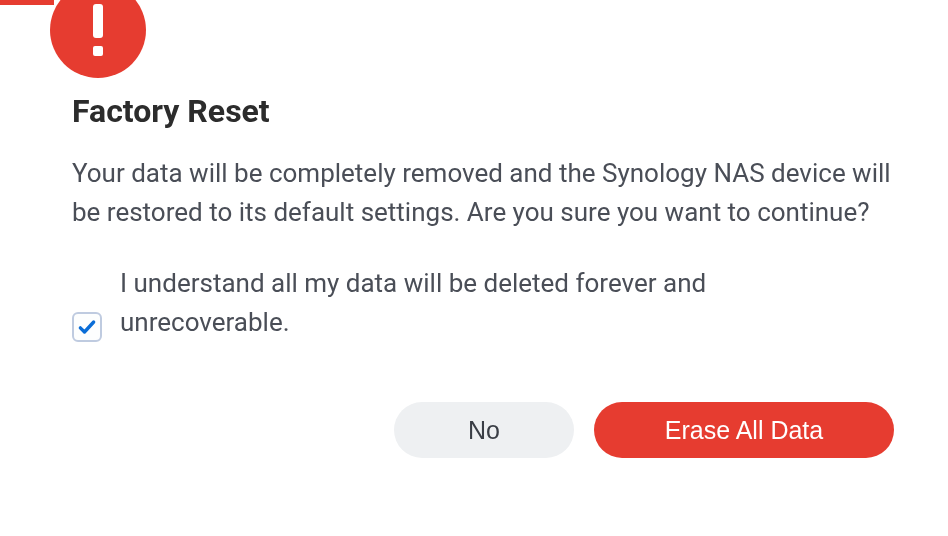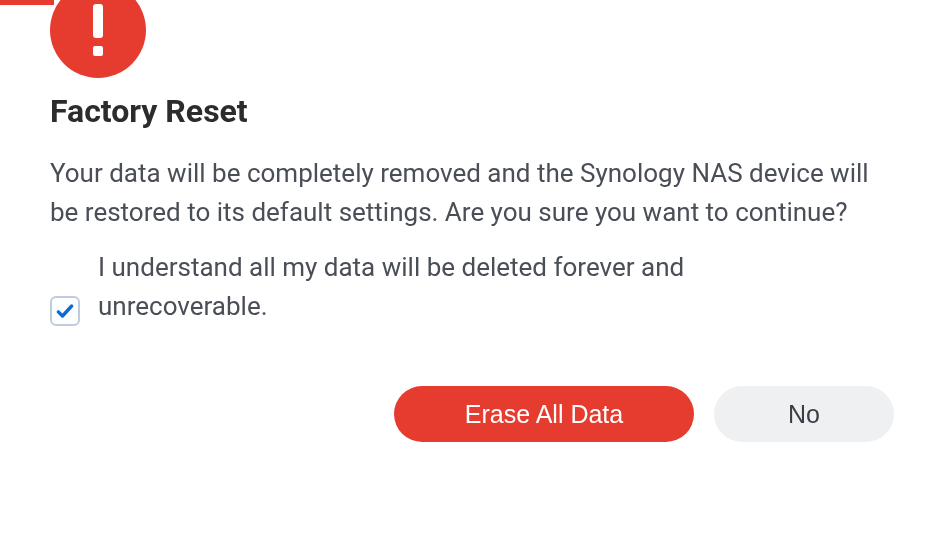--- a/index.html
+++ b/index.html
@@ -17,21 +17,21 @@
     .red-partial {
       position: absolute;
       top: 0;
       left: 0;
       width: 54px;
       height: 5px;
       background: #e63c30;
     }
     .dialog {
       position: relative;
-      padding: 0 50px 0 50px;
+      padding: 0 50px 0 72px;
     }
     .warning-icon {
       position: absolute;
       top: -18px;
       left: 50px;
       width: 96px;
       height: 96px;
       border-radius: 50%;
       background: #e63c30;
       display: flex;
@@ -62,21 +62,21 @@
       padding-top: 92px;
       font-size: 32px;
       font-weight: 700;
       color: #2c2c2c;
       margin-bottom: 24px;
     }
     .body-text {
       font-size: 26px;
       line-height: 1.5;
       color: #4a4e57;
-      margin-bottom: 16px;
+      margin-bottom: 32px;
       max-width: 850px;
     }
     .checkbox-row {
       display: flex;
       align-items: flex-end;
       gap: 18px;
       margin-bottom: 60px;
     }
     .checkbox {
       flex-shrink: 0;
@@ -149,17 +149,17 @@
   <div class="checkbox-row">
     <div class="checkbox">
       <svg class="checkmark" viewBox="0 0 24 24" fill="none" stroke="#0a6dd7" stroke-width="4" stroke-linecap="round" stroke-linejoin="round">
         <polyline points="4 13 9 18 20 6"></polyline>
       </svg>
     </div>
     <div class="checkbox-label">I understand all my data will be deleted forever and unrecoverable.</div>
   </div>
 
   <div class="button-row">
+    <button class="btn btn-secondary">No</button>
     <button class="btn btn-primary">Erase All Data</button>
-    <button class="btn btn-secondary">No</button>
   </div>
 
 </div>
 
 </body></html>

